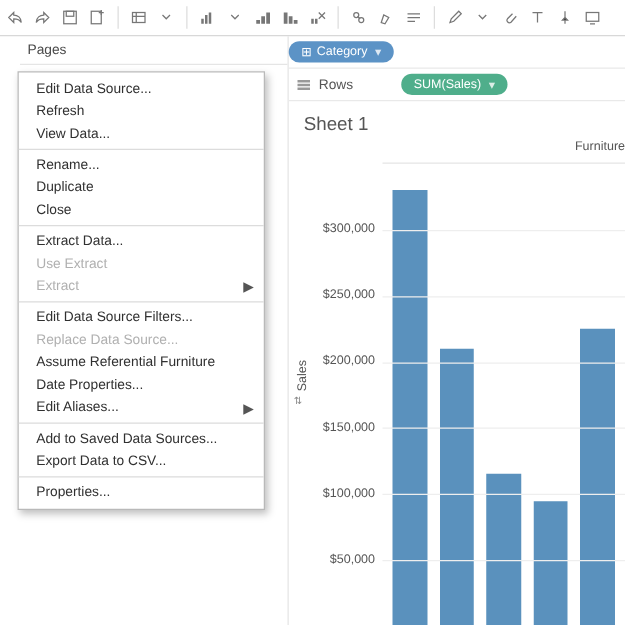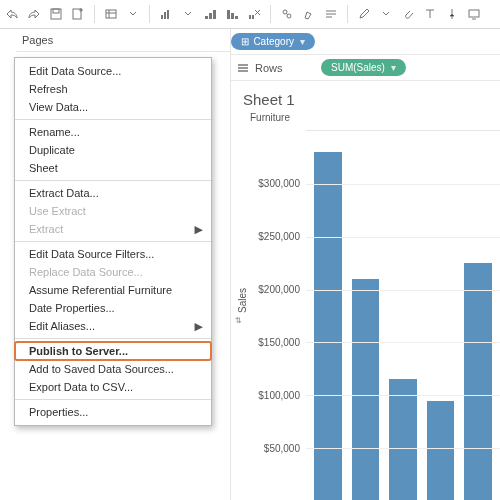--- a/index.html
+++ b/index.html
@@ -24,21 +24,21 @@
 .shelf-label{width:84px;display:flex;align-items:center;gap:6px;color:#555;padding-left:6px}
 .shelf-label svg{flex:none}
 .pill{height:17px;border-radius:9px;padding:0 10px;display:flex;align-items:center;font-size:10px;color:#fff}
 .pill.blue{background:#5c93c6}
 .pill.green{background:#4fae8b}
 .pill .caret{margin-left:6px;opacity:.8}
 .sheet-title{padding:10px 0 4px 12px;font-size:15px;color:#555}
 .chart-wrap{flex:1;display:flex;padding:0 0 0 4px;overflow:hidden}
 .yaxis-title{writing-mode:vertical-rl;transform:rotate(180deg);text-align:center;font-size:10px;color:#555;padding:0 2px}
 .chart{flex:1;position:relative}
-.cat-label{position:absolute;top:0;left:0;right:0;text-align:left;font-size:10px;color:#555}
+.cat-label{position:absolute;top:0;left:0;right:0;text-align:right;font-size:10px;color:#555}
 .plot{position:absolute;top:18px;bottom:0;left:56px;right:0;border-top:1px solid #e5e5e5}
 .yticks{position:absolute;top:18px;bottom:0;left:0;width:54px}
 .ytick{position:absolute;right:4px;font-size:10px;color:#555;transform:translateY(-50%)}
 .grid{position:absolute;left:0;right:0;height:1px;background:#eee}
 .bars{position:absolute;left:0;right:0;top:0;bottom:0;display:flex;align-items:flex-end;gap:10px;padding:0 8px}
 .bar{flex:1;background:#5a91bd}
 .ytit-ic{font-size:8px;color:#888;margin-top:2px}
 </style>
 </head>
 <body>
@@ -175,33 +175,32 @@
     </div>
     <div class="pages-box"></div>
 
     <div id="ctx" class="context-menu">
         <div class="mi">Edit Data Source...</div>
         <div class="mi">Refresh</div>
         <div class="mi">View Data...</div>
         <div class="msep"></div>
         <div class="mi">Rename...</div>
         <div class="mi">Duplicate</div>
-        <div class="mi">Sheet</div>
+        <div class="mi">Close</div>
         <div class="msep"></div>
         <div class="mi">Extract Data...</div>
         <div class="mi disabled">Use Extract</div>
         <div class="mi disabled">Extract<span class="sub">▶</span></div>
         <div class="msep"></div>
         <div class="mi">Edit Data Source Filters...</div>
         <div class="mi disabled">Replace Data Source...</div>
         <div class="mi">Assume Referential Furniture</div>
         <div class="mi">Date Properties...</div>
         <div class="mi">Edit Aliases...<span class="sub">▶</span></div>
         <div class="msep"></div>
-        <div class="mi highlight">Publish to Server...</div>
         <div class="mi">Add to Saved Data Sources...</div>
         <div class="mi">Export Data to CSV...</div>
         <div class="msep"></div>
         <div class="mi">Properties...</div>
       </div>
   </div>
 
   <div class="rightcol">
     <div class="shelves">
       <div class="shelf">

